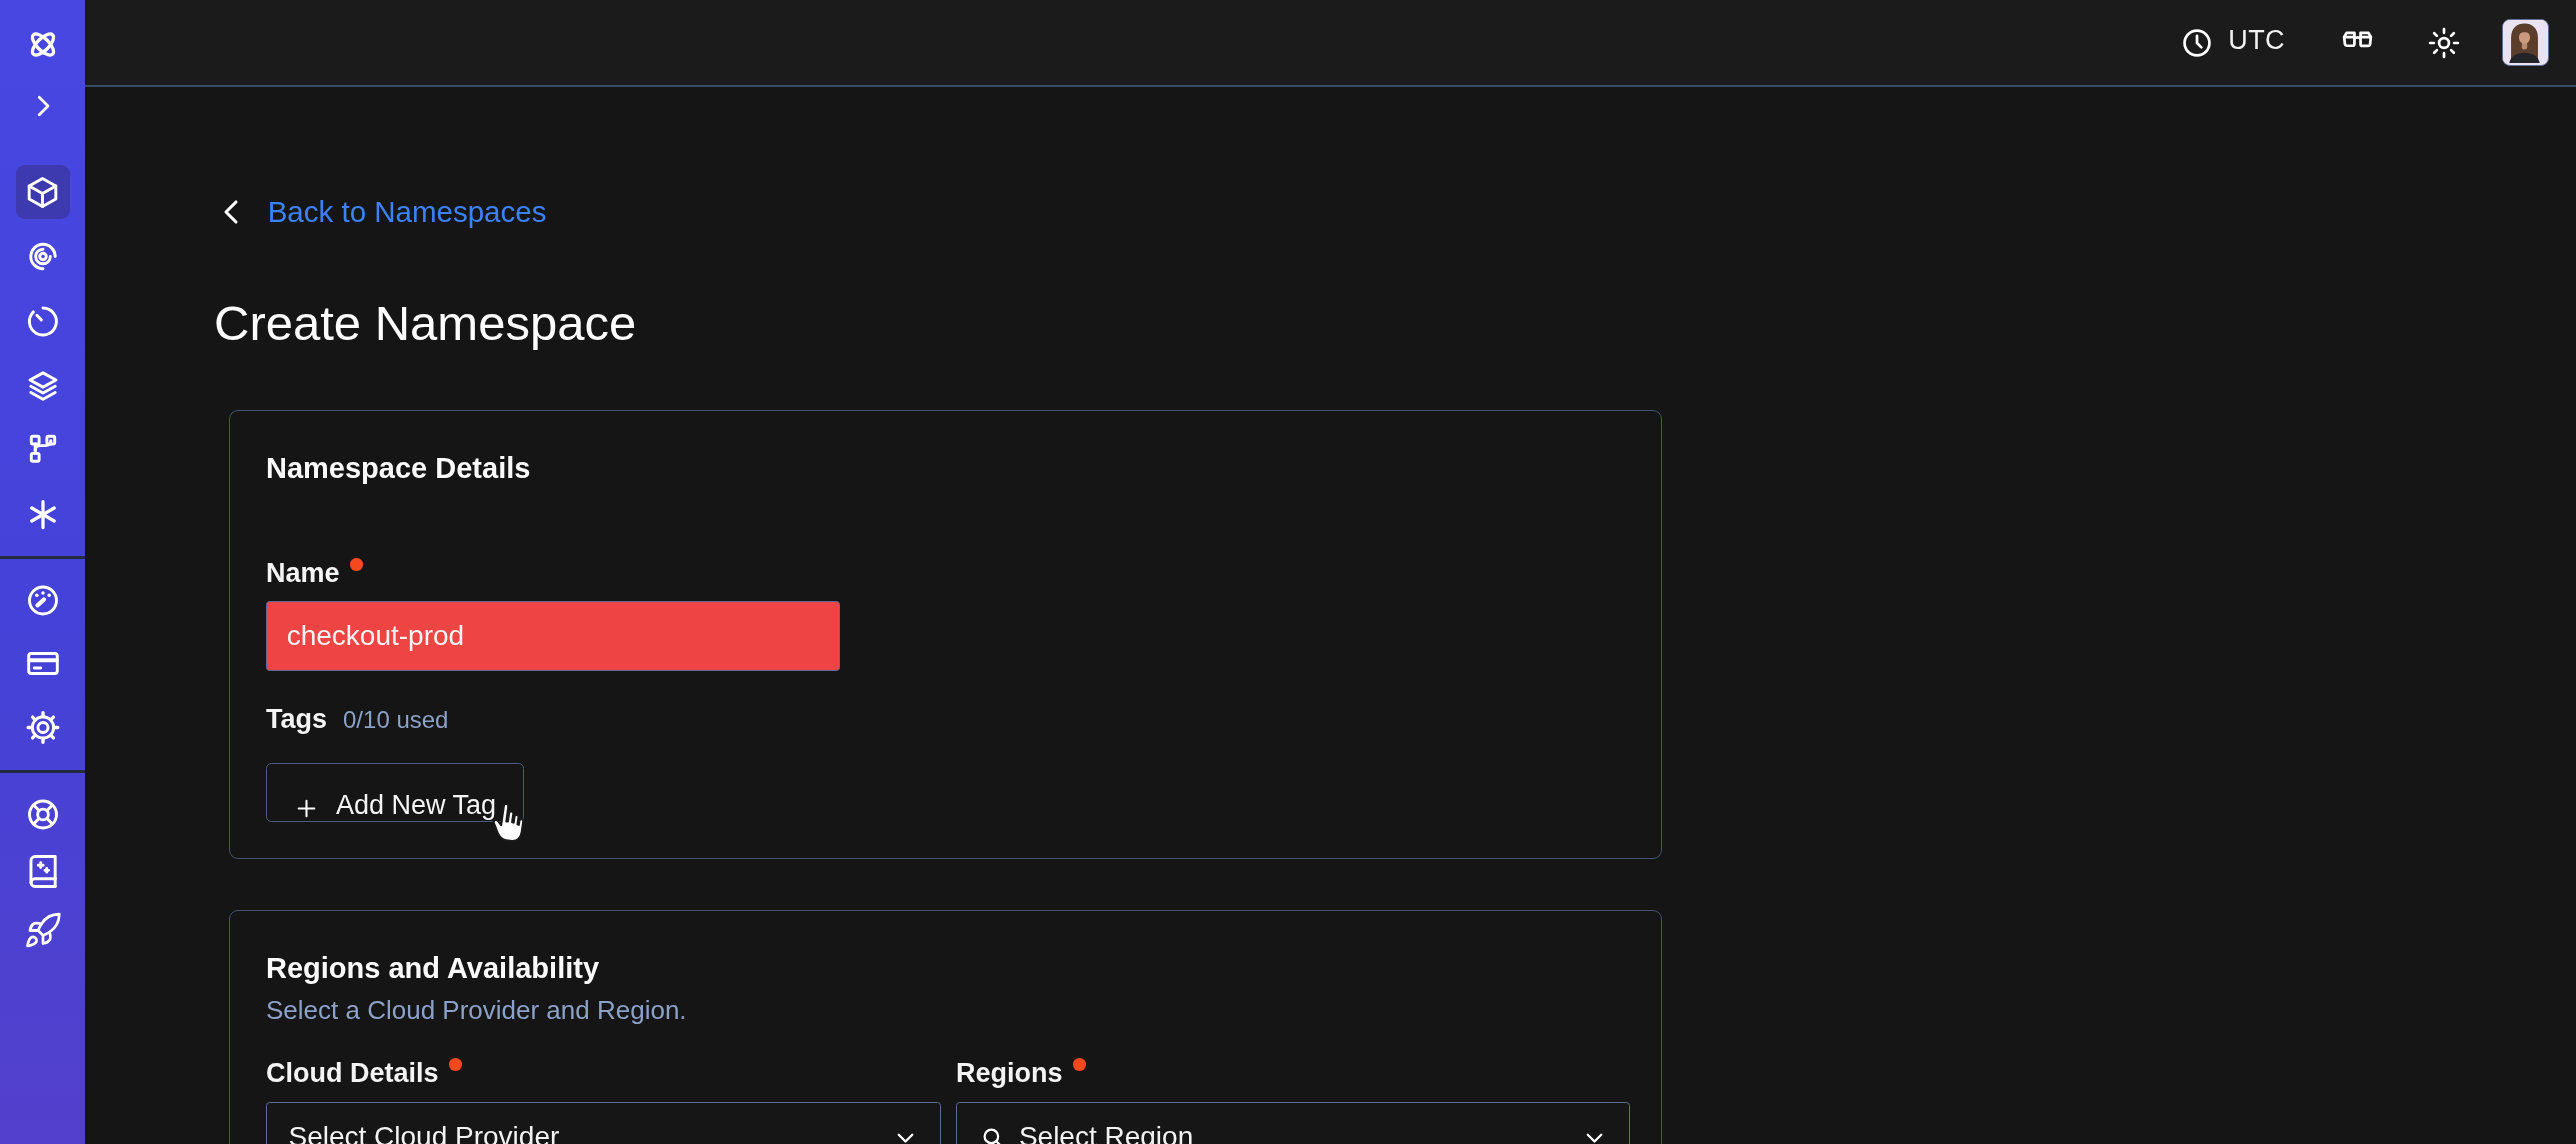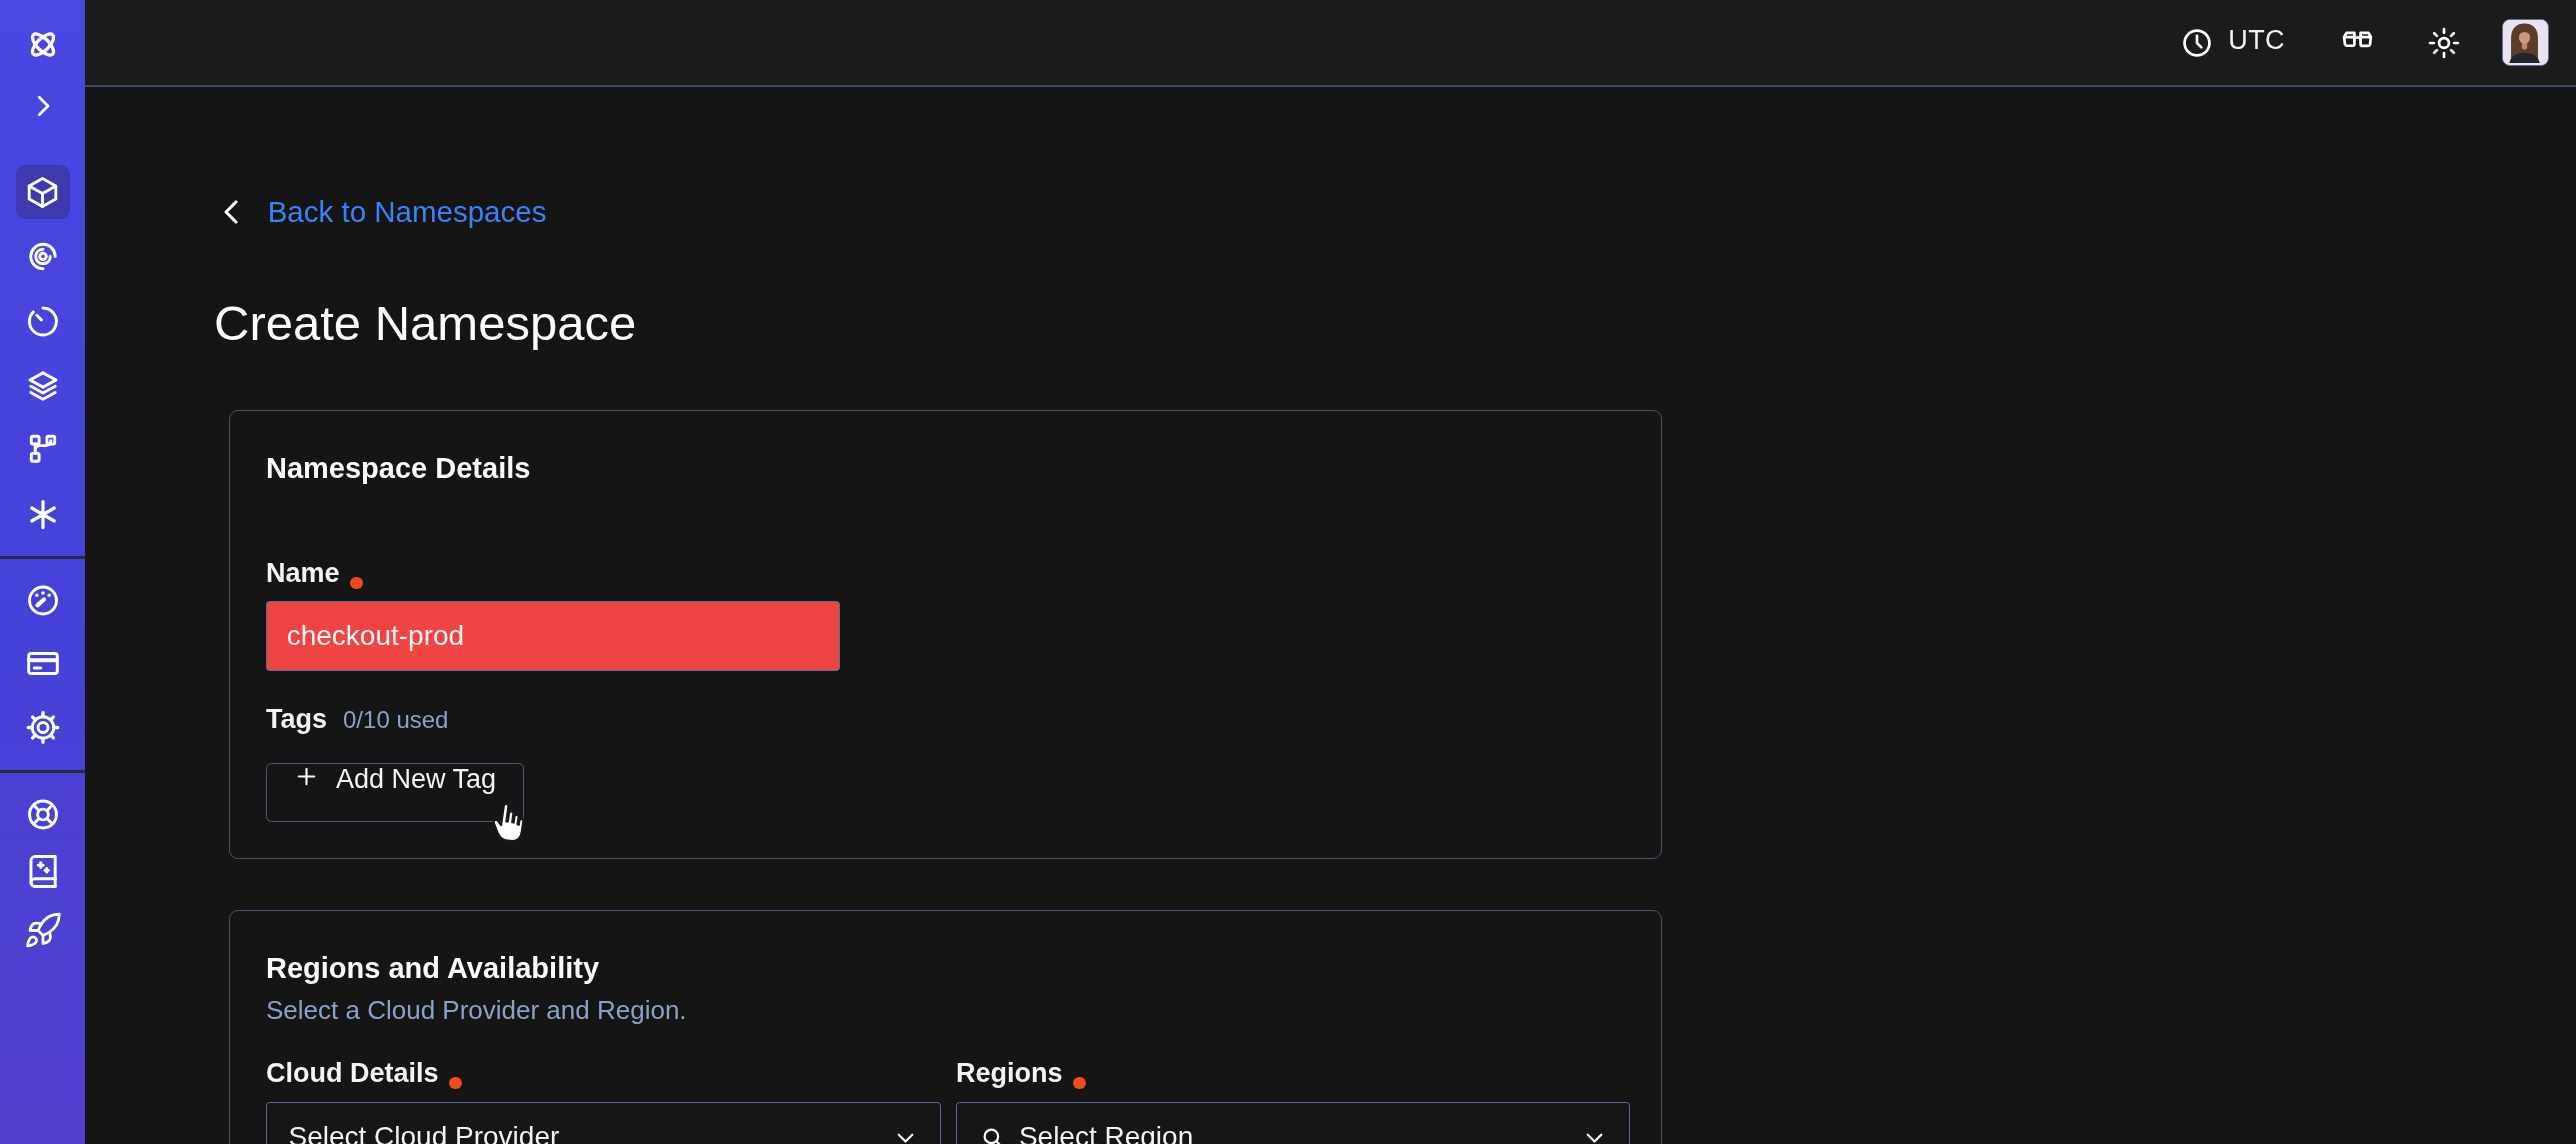--- a/index.html
+++ b/index.html
@@ -53,35 +53,35 @@
 
   .card {
     position:absolute; left:144px; width:1433px;
     border:1.8px solid #44536f; border-radius:9px; background:#151515;
   }
   .card-1 { top:321px; height:449px; }
   .card-2 { top:821px; height:501px; }
   .card h2 { position:absolute; left:36px; top:41px; font-size:29px; font-weight:600; color:#fafafa; }
   .card .desc { position:absolute; left:36px; top:84px; font-size:26px; font-weight:400; color:#8ca1c8; }
 
-  .field-label { display:flex; align-items:flex-end; gap:10.7px; font-size:27px; font-weight:600; color:#f4f4f4; }
+  .field-label { display:flex; align-items:flex-start; gap:10.7px; font-size:27px; font-weight:600; color:#f4f4f4; }
   .req-dot { width:12.5px; height:12.5px; border-radius:50%; background:#f4481f; display:inline-block; }
 
   .lbl-name { position:absolute; left:36px; top:147px; }
   .text-input {
     position:absolute; left:36px; top:190px; width:574px; height:70px;
     background:#ef4444; border:1.8px solid #5d6c92; border-radius:3.6px;
     color:#f4f4f4; font-size:28px; font-family:inherit; padding:0 19.7px; outline:none;
   }
   .tags-row { position:absolute; left:36px; top:293px; display:flex; align-items:baseline; gap:16px; }
   .tags-lbl { font-size:27px; font-weight:600; color:#f4f4f4; }
   .tags-usage { font-size:24px; color:#8ca1c8; }
   .add-tag-btn {
     position:absolute; left:36px; top:352px; height:59px; padding:0 27px;
-    display:inline-flex; align-items:flex-start; gap:17px;
+    display:inline-flex; align-items:flex-end; gap:17px;
     background:transparent; border:1.8px solid #4b5a7e; border-radius:5.4px;
     color:#f4f4f4; font-size:27px; font-weight:500; font-family:inherit; cursor:pointer;
   }
 
   .lbl-provider { position:absolute; left:36px; top:147px; }
   .lbl-region { position:absolute; left:726px; top:147px; }
   .select-box {
     position:absolute; top:191px; height:70px;
     border:1.8px solid #5d6c92; border-radius:3.6px; background:#161616;
     display:flex; align-items:center; padding:0 21.5px; gap:13.4px;

